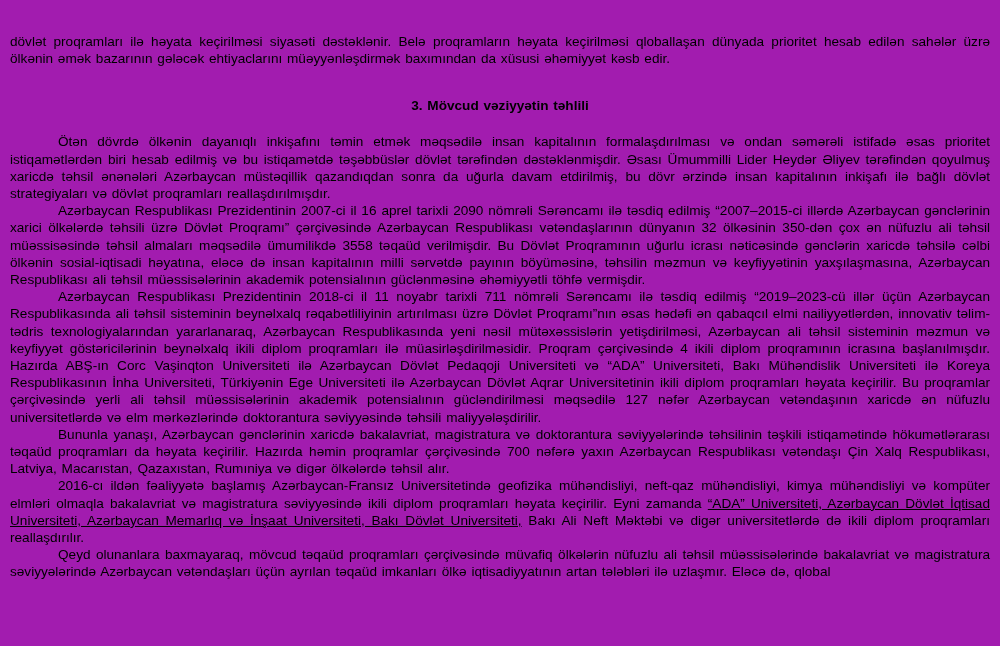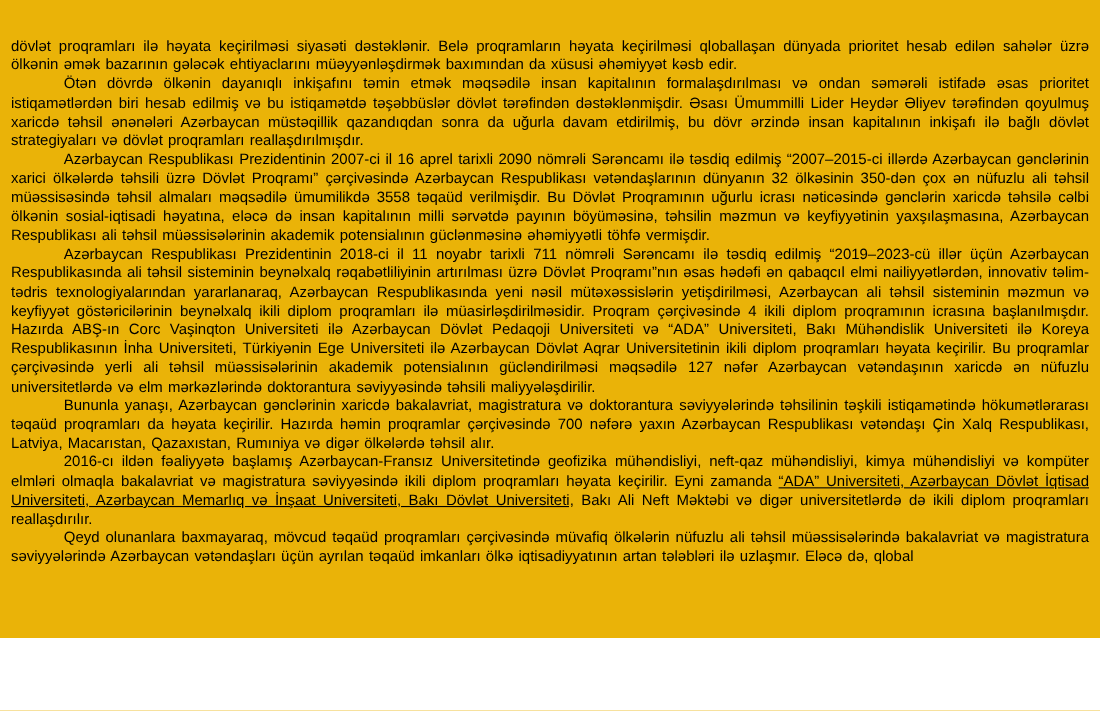--- a/index.html
+++ b/index.html
@@ -5,24 +5,24 @@
   html, body {
     margin: 0;
     padding: 0;
     background: #ffffff;
     color: #000000;
     font-family: "Liberation Sans", "DejaVu Sans", sans-serif;
   }
   .page {
     position: relative;
     width: 1000px;
-    height: 580px;
+    height: 646px;
     box-sizing: border-box;
     padding: 33px 10px 0 10px;
-    background: #eab308;
+    background: #a21caf;
     overflow: hidden;
   }
   .para {
     margin: 0;
     font-size: 13.6px;
     line-height: 17.2px;
     text-align: justify;
     text-indent: 48px;
     word-spacing: 1px;
   }
@@ -41,20 +41,21 @@
     text-decoration: underline;
   }
 </style>
 </head>
 <body>
 
 <div class="page">
 
   <p class="para no-indent">dövlət proqramları ilə həyata keçirilməsi siyasəti dəstəklənir. Belə proqramların həyata keçirilməsi qloballaşan dünyada prioritet hesab edilən sahələr üzrə ölkənin əmək bazarının gələcək ehtiyaclarını müəyyənləşdirmək baxımından da xüsusi əhəmiyyət kəsb edir.</p>
 
+  <p class="para heading">3. Mövcud vəziyyətin təhlili</p>
 
   <p class="para">Ötən dövrdə ölkənin dayanıqlı inkişafını təmin etmək məqsədilə insan kapitalının formalaşdırılması və ondan səmərəli istifadə əsas prioritet istiqamətlərdən biri hesab edilmiş və bu istiqamətdə təşəbbüslər dövlət tərəfindən dəstəklənmişdir. Əsası Ümummilli Lider Heydər Əliyev tərəfindən qoyulmuş xaricdə təhsil ənənələri Azərbaycan müstəqillik qazandıqdan sonra da uğurla davam etdirilmiş, bu dövr ərzində insan kapitalının inkişafı ilə bağlı dövlət strategiyaları və dövlət proqramları reallaşdırılmışdır.</p>
 
   <p class="para">Azərbaycan Respublikası Prezidentinin 2007-ci il 16 aprel tarixli 2090 nömrəli Sərəncamı ilə təsdiq edilmiş “2007–2015-ci illərdə Azərbaycan gənclərinin xarici ölkələrdə təhsili üzrə Dövlət Proqramı” çərçivəsində Azərbaycan Respublikası vətəndaşlarının dünyanın 32 ölkəsinin 350-dən çox ən nüfuzlu ali təhsil müəssisəsində təhsil almaları məqsədilə ümumilikdə 3558 təqaüd verilmişdir. Bu Dövlət Proqramının uğurlu icrası nəticəsində gənclərin xaricdə təhsilə cəlbi ölkənin sosial-iqtisadi həyatına, eləcə də insan kapitalının milli sərvətdə payının böyüməsinə, təhsilin məzmun və keyfiyyətinin yaxşılaşmasına, Azərbaycan Respublikası ali təhsil müəssisələrinin akademik potensialının güclənməsinə əhəmiyyətli töhfə vermişdir.</p>
 
   <p class="para">Azərbaycan Respublikası Prezidentinin 2018-ci il 11 noyabr tarixli 711 nömrəli Sərəncamı ilə təsdiq edilmiş “2019–2023-cü illər üçün Azərbaycan Respublikasında ali təhsil sisteminin beynəlxalq rəqabətliliyinin artırılması üzrə Dövlət Proqramı”nın əsas hədəfi ən qabaqcıl elmi nailiyyətlərdən, innovativ təlim-tədris texnologiyalarından yararlanaraq, Azərbaycan Respublikasında yeni nəsil mütəxəssislərin yetişdirilməsi, Azərbaycan ali təhsil sisteminin məzmun və keyfiyyət göstəricilərinin beynəlxalq ikili diplom proqramları ilə müasirləşdirilməsidir. Proqram çərçivəsində 4 ikili diplom proqramının icrasına başlanılmışdır. Hazırda ABŞ-ın Corc Vaşinqton Universiteti ilə Azərbaycan Dövlət Pedaqoji Universiteti və “ADA” Universiteti, Bakı Mühəndislik Universiteti ilə Koreya Respublikasının İnha Universiteti, Türkiyənin Ege Universiteti ilə Azərbaycan Dövlət Aqrar Universitetinin ikili diplom proqramları həyata keçirilir. Bu proqramlar çərçivəsində yerli ali təhsil müəssisələrinin akademik potensialının gücləndirilməsi məqsədilə 127 nəfər Azərbaycan vətəndaşının xaricdə ən nüfuzlu universitetlərdə və elm mərkəzlərində doktorantura səviyyəsində təhsili maliyyələşdirilir.</p>
 
   <p class="para">Bununla yanaşı, Azərbaycan gənclərinin xaricdə bakalavriat, magistratura və doktorantura səviyyələrində təhsilinin təşkili istiqamətində hökumətlərarası təqaüd proqramları da həyata keçirilir. Hazırda həmin proqramlar çərçivəsində 700 nəfərə yaxın Azərbaycan Respublikası vətəndaşı Çin Xalq Respublikası, Latviya, Macarıstan, Qazaxıstan, Rumıniya və digər ölkələrdə təhsil alır.</p>
 
   <p class="para"><span>2016-cı ildən fəaliyyətə başlamış Azərbaycan-Fransız Universitetində geofizika mühəndisliyi, neft-qaz mühəndisliyi, kimya mühəndisliyi və kompüter elmləri olmaqla bakalavriat və magistratura səviyyəsində ikili diplom proqramları həyata keçirilir. Eyni zamanda </span><span class="underlined">“ADA” Universiteti, Azərbaycan Dövlət İqtisad Universiteti, Azərbaycan Memarlıq və İnşaat Universiteti, Bakı Dövlət Universiteti,</span><span> Bakı Ali Neft Məktəbi və digər universitetlərdə də ikili diplom proqramları reallaşdırılır.</span></p>

